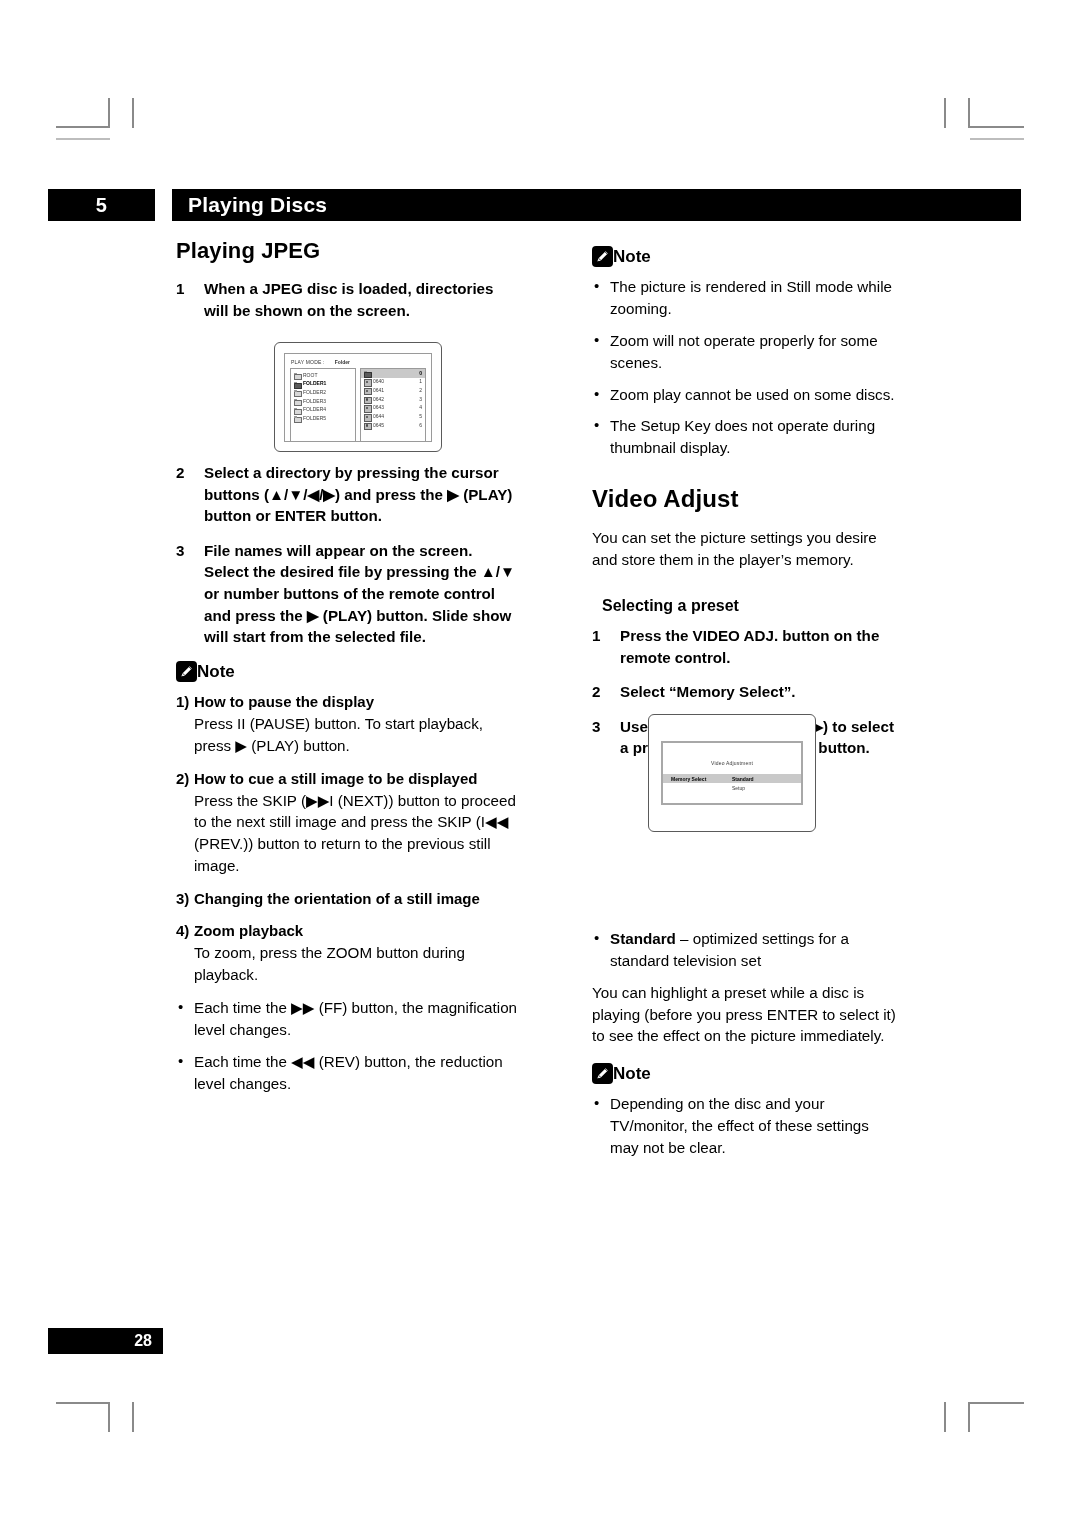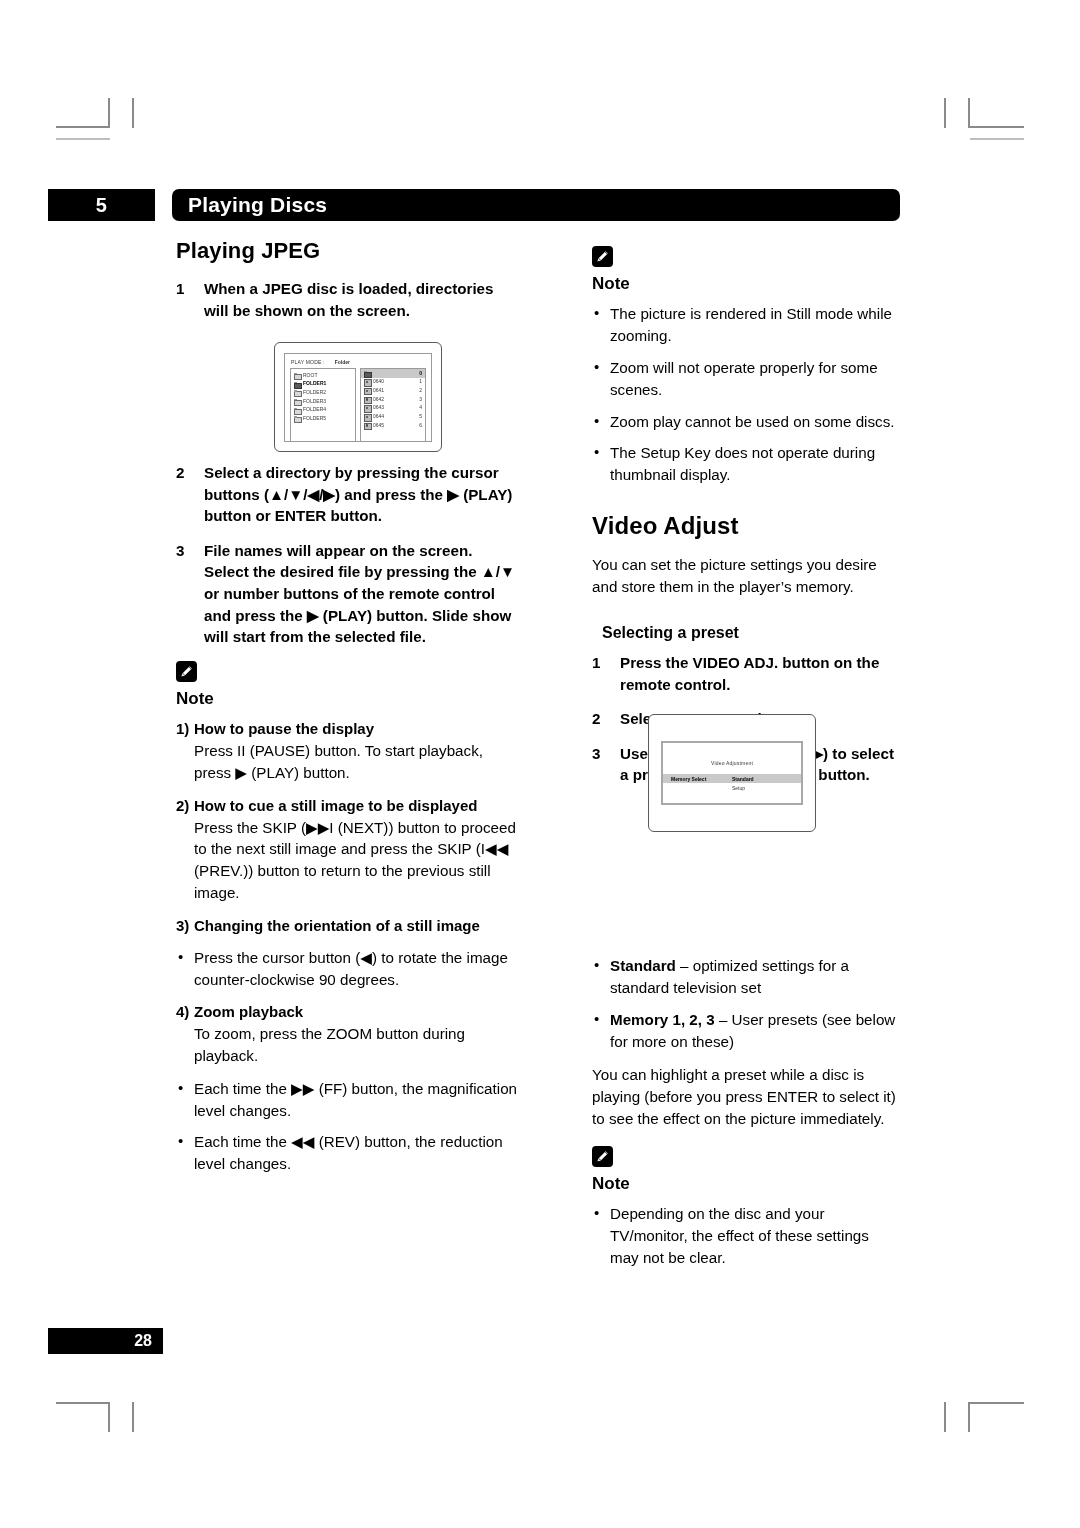--- a/index.html
+++ b/index.html
@@ -28,28 +28,27 @@
     position:absolute; left:0; top:0;
     width:107px; height:32px;
     background:#000;
     color:#fff;
     font-size:20px; font-weight:bold;
     display:flex; align-items:center; justify-content:center;
     letter-spacing:0.5px;
   }
   .chapter-title-box {
     position:absolute; left:124px; top:0;
-    width:728px; height:32px;
+    width:849px; height:32px;
     background:#000;
     color:#fff;
     font-size:21px; font-weight:bold;
     display:flex; align-items:center;
     padding-left:16px;
     letter-spacing:0.2px;
-    border-radius:7px;
   }
 
   
   .col { position:absolute; top:238px; }
   .col-left  { left:176px; width:344px; }
   .col-right { left:592px; width:308px; }
 
   h2.sec {
     font-size:22px; font-weight:bold;
     margin:0 0 14px 0; letter-spacing:0.1px;
@@ -78,23 +77,22 @@
     position:relative; padding-left:18px;
     font-size:15.2px; line-height:1.44;
     margin-bottom:10px;
   }
   ul.bul li:before {
     content:"\2022"; position:absolute; left:2px; top:-1px; font-size:15px;
   }
 
   
   .note-head {
-    display:flex; align-items:flex-start; gap:7px;
+    display:flex; align-items:flex-end; 
     margin:6px 0 9px 0;
-    flex-direction:column;
   }
   .note-icon {
     width:21px; height:21px; border-radius:4px;
     background:#000; position:relative; flex:0 0 21px;
   }
   .note-icon svg { position:absolute; left:3px; top:3px; }
   .note-label { font-size:17px; font-weight:bold; }
 
   
   .subitem { margin:0 0 11px 0; }
@@ -273,21 +271,20 @@
   </div>
 
   <div class="subitem">
     <div class="hd">
       <span class="nn">3)</span>
       <span>Changing the orientation of a still image</span>
     </div>
   </div>
 
   <ul class="bul">
-    <li>Press the cursor button (◀) to rotate the image counter-clockwise 90 degrees.</li>
   </ul>
 
   <div class="subitem">
     <div class="hd">
       <span class="nn">4)</span>
       <span>Zoom playback</span>
     </div>
     <div class="bd">To zoom, press the ZOOM button during playback.</div>
   </div>
 
@@ -335,21 +332,20 @@
   </div>
   <div class="step">
     <span class="n">3</span>
     <span class="t">Use the cursor buttons (◀/▶) to select a preset, and press ENTER button.</span>
   </div>
 
   <div style="height:152px;"></div>
 
   <ul class="bul" style="margin-top:4px;">
     <li><b>Standard</b><span> – optimized settings for a standard television set</span></li>
-    <li style="margin-bottom:12px;"><b>Memory 1, 2, 3</b><span> – User presets (see below for more on these)</span></li>
   </ul>
 
   <p class="body">You can highlight a preset while a disc is playing (before you press ENTER to select it) to see the effect on the picture immediately.</p>
 
   <div class="note-head" style="margin-top:16px;">
     <span class="note-icon">
       <svg width="15" height="15" viewBox="0 0 15 15">
         <path d="M2.2 12.8 L3.6 9.2 L10.6 2.2 L12.8 4.4 L5.8 11.4 Z" fill="#ffffff"></path>
         <path d="M3.6 9.2 L5.8 11.4" stroke="#000000" stroke-width="0.8"></path>
         <path d="M10.0 2.8 L12.2 5.0" stroke="#000000" stroke-width="0.8"></path>

